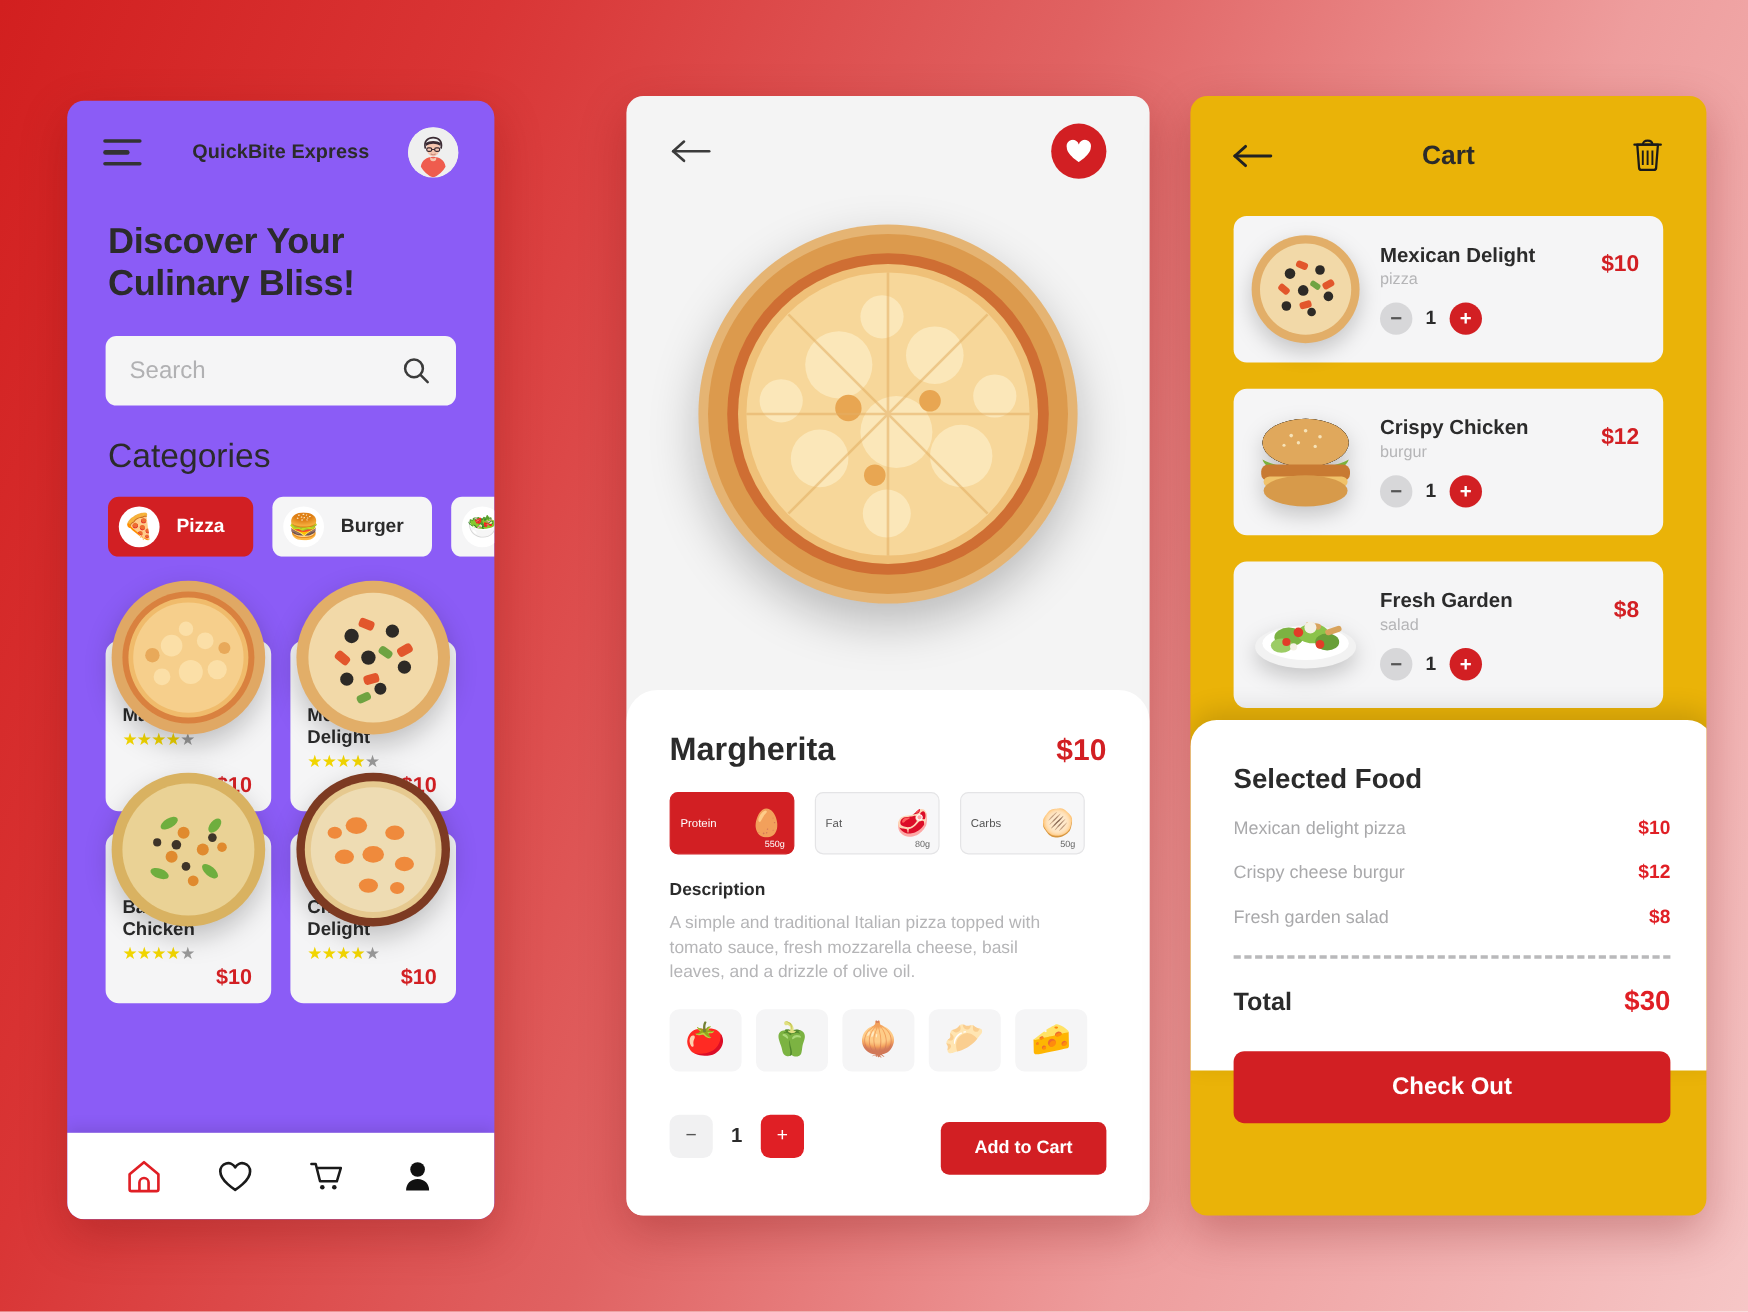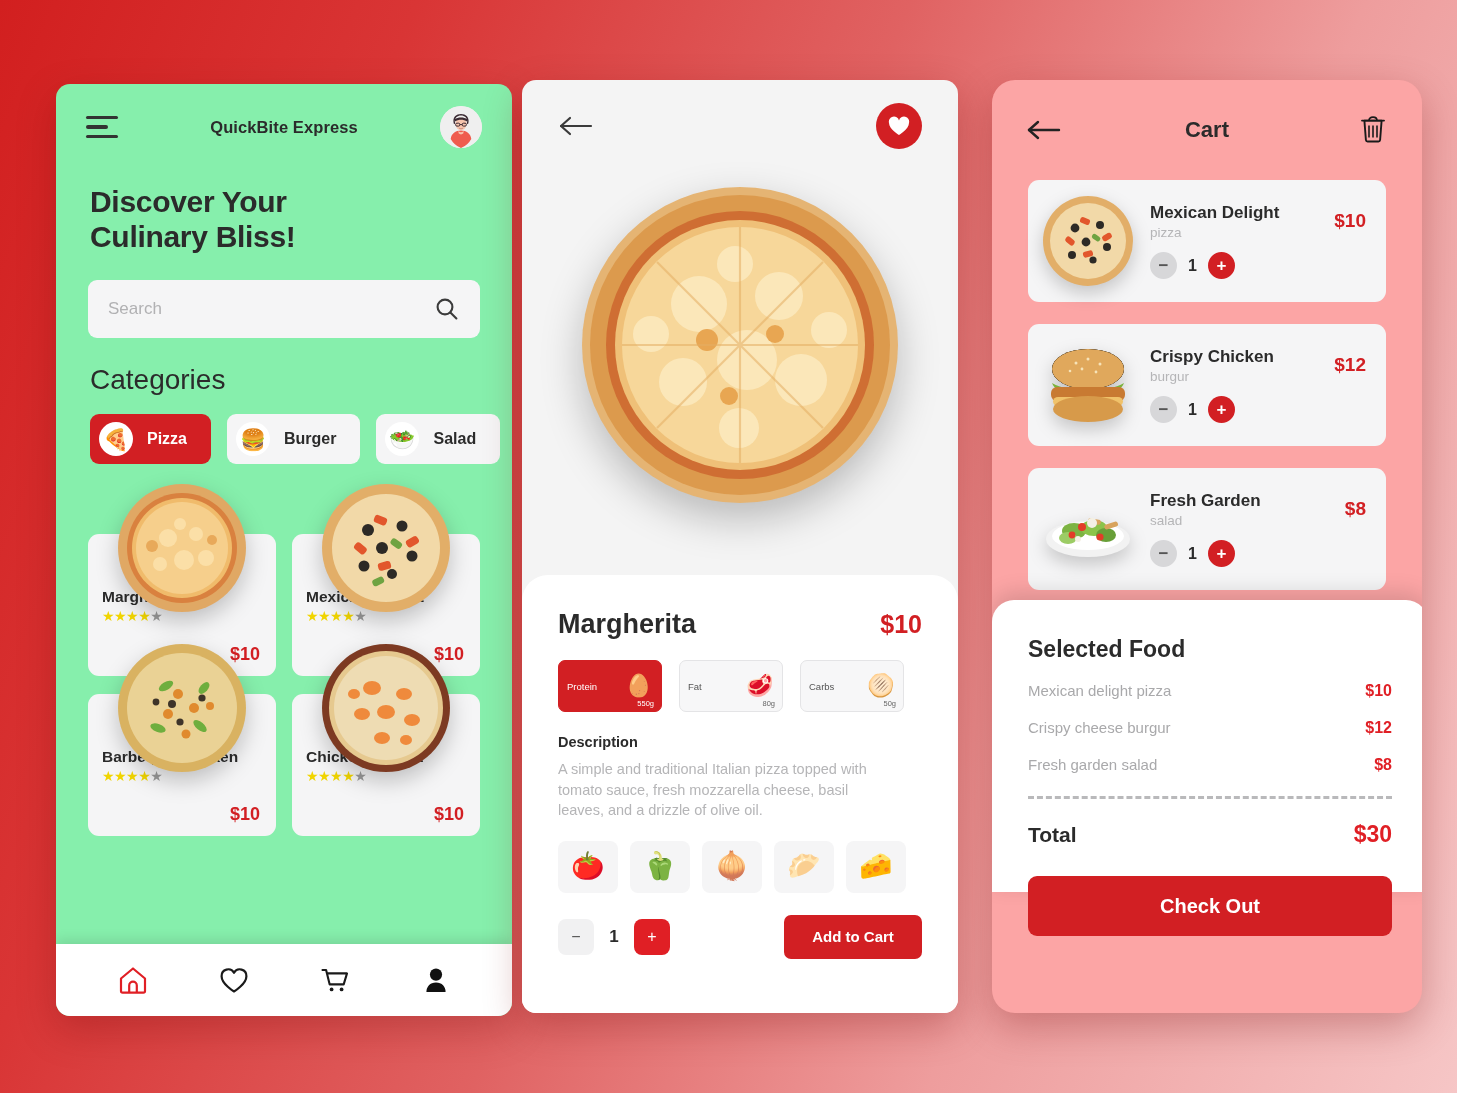--- a/index.html
+++ b/index.html
@@ -21,23 +21,23 @@
     position: relative;
   }
 
   
   .phone {
     position: absolute;
     border-radius: 14px;
     overflow: hidden;
     box-shadow: 0 14px 38px rgba(120, 10, 10, .30);
   }
-  #phone-home   { left: 56px;  top: 84px;  width: 456px; height: 932px; background: #86efac; }
+  #phone-home   { left: 56px;  top: 84px;  width: 356px; height: 932px; background: #8b5cf6; }
   #phone-detail { left: 522px; top: 80px;  width: 436px; height: 933px; background: #f4f4f4; }
-  #phone-cart   { left: 992px; top: 80px;  width: 430px; height: 933px; background: #fca5a5; border-radius: 23px; }
+  #phone-cart   { left: 992px; top: 80px;  width: 430px; height: 933px; background: #eab308; }
 
   
   .home-header {
     height: 86px;
     display: flex;
     align-items: center;
     padding: 0 30px;
     position: relative;
   }
   .hamburger { width: 32px; display: flex; flex-direction: column; gap: 6px; cursor: pointer; }
@@ -77,21 +77,21 @@
 
   .search-bar {
     margin: 26px 32px 0 32px;
     height: 58px;
     background: #f5f5f6;
     border-radius: 9px;
     display: flex;
     align-items: center;
     padding: 0 20px;
   }
-  .search-bar .ph { flex: 1; color: #b1b1b3; font-size: 17px; }
+  .search-bar .ph { flex: 1; color: #b1b1b3; font-size: 20px; }
   .section-head {
     margin: 26px 0 0 34px;
     font-size: 28px;
     font-weight: normal;
     color: #2b2b2b;
   }
 
   .cat-row {
     display: flex;
     gap: 16px;
@@ -251,20 +251,21 @@
   .qnum { font-size: 17px; font-weight: bold; color: #2b2b2b; min-width: 12px; text-align: center; }
   .addcart {
     margin-left: auto;
     width: 138px; height: 44px;
     background: #d21f23;
     border-radius: 7px;
     color: #fff;
     font-size: 15px; font-weight: bold;
     display: flex; align-items: center; justify-content: center;
     cursor: pointer;
+    margin-top: 20px;
   }
 
   
   .cart-top {
     height: 100px;
     display: flex;
     align-items: center;
     padding: 0 34px;
     position: relative;
   }

